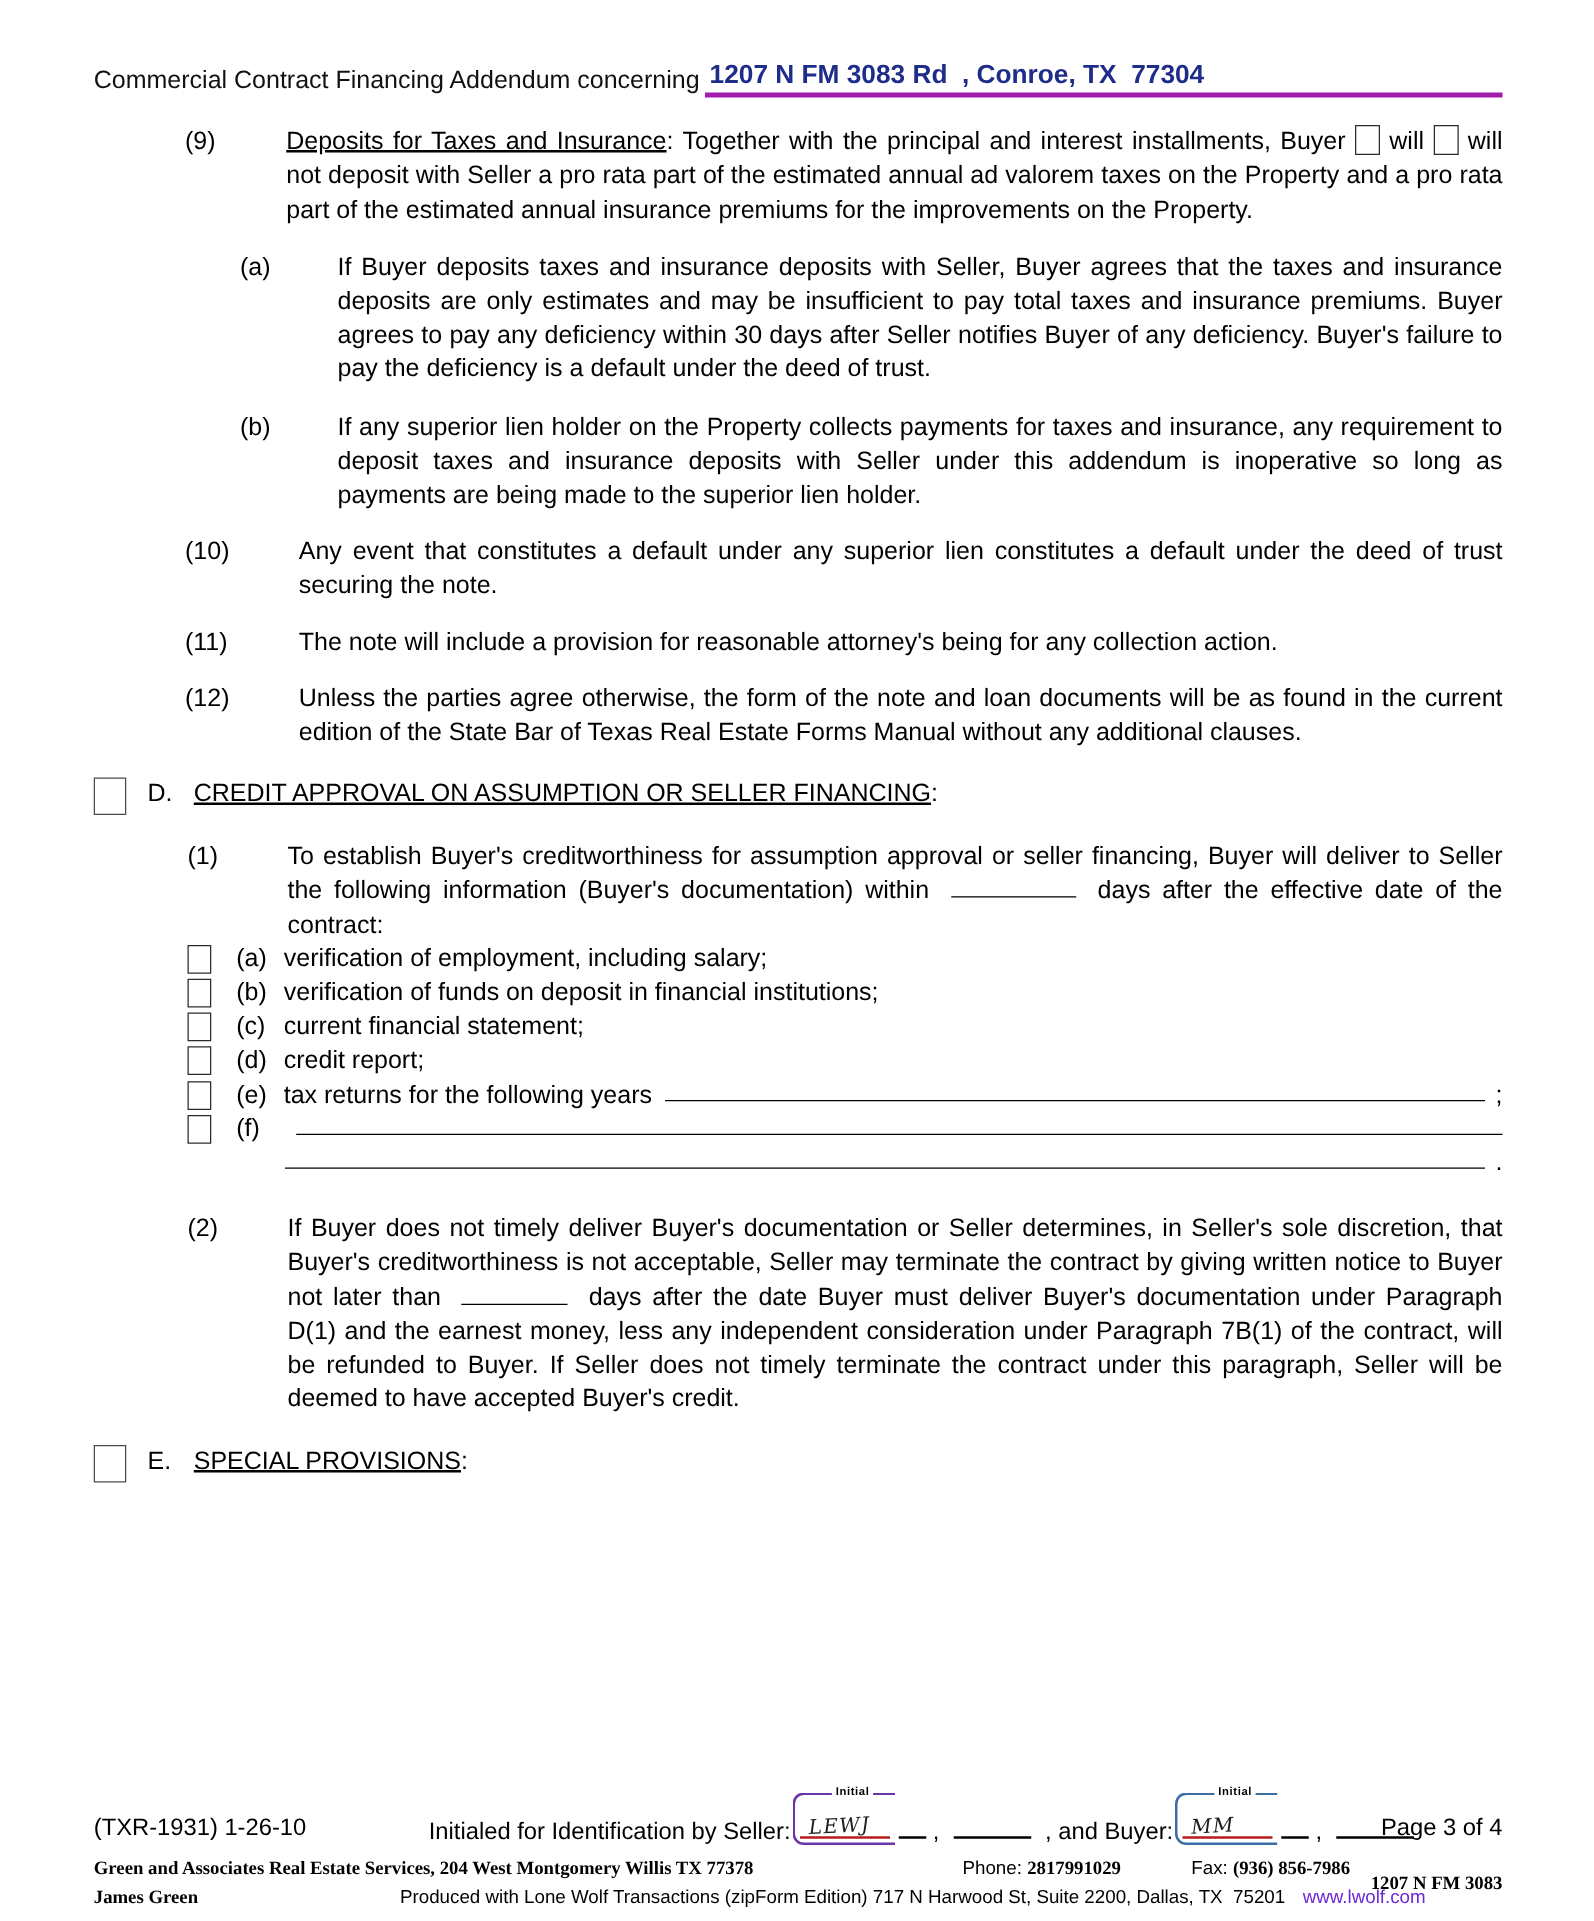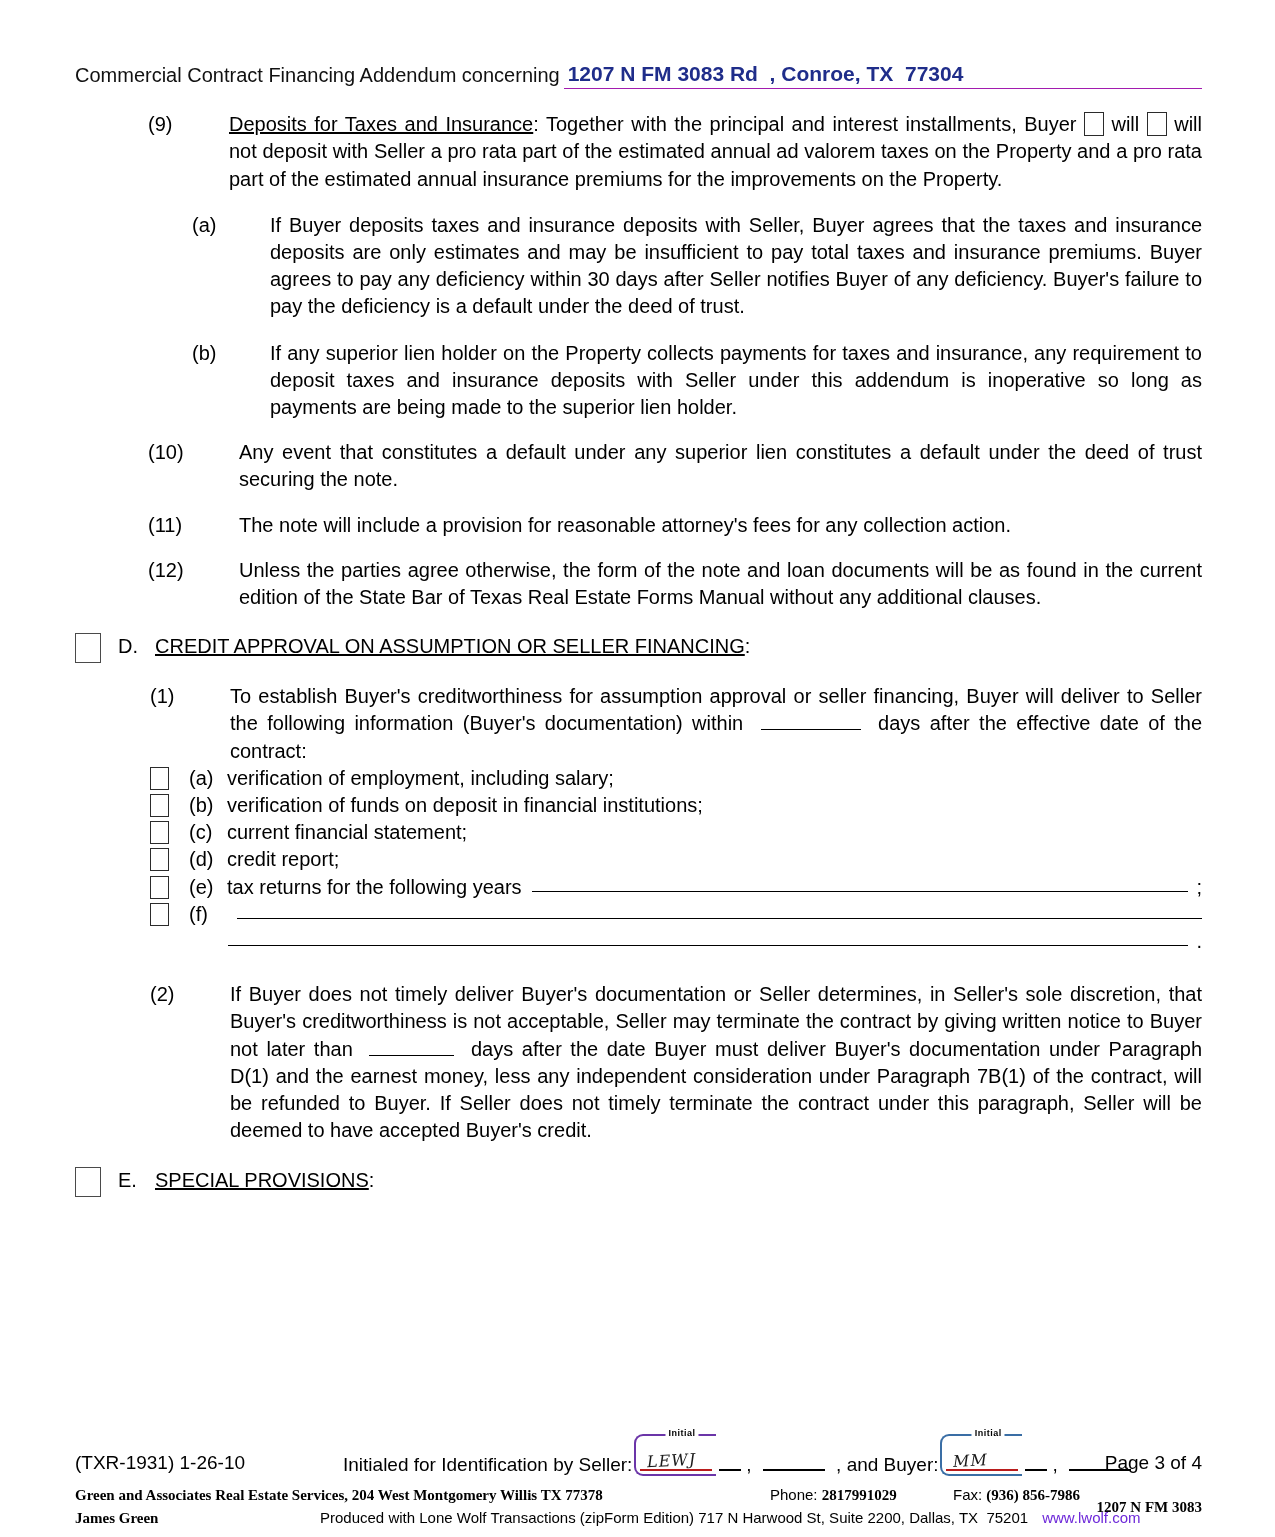--- a/index.html
+++ b/index.html
@@ -11,21 +11,21 @@
     font-family: "Liberation Sans", sans-serif;
     font-size: 20px; line-height: 27.2px;
     color:#000;
     overflow: hidden;
   }
   .content { position:absolute; left:75px; right:73px; top:46px; }
 
   
   .hdr { display:flex; align-items:flex-end; margin-bottom:22px; }
   .hdr-title { white-space:nowrap; color:#111; }
-  .hdr-addr-wrap { flex:1 1 auto; border-bottom:1px solid #a21caf; margin-left:4px;margin-top:14px; }
+  .hdr-addr-wrap { flex:1 1 auto; border-bottom:4px solid #a21caf; margin-left:4px; }
   .hdr-addr { font-weight:bold; color:#1F2D8A; font-size:21px; white-space:pre; padding-left:4px; }
 
   
   .para { display:flex; align-items:flex-start; }
   .num  { flex:0 0 auto; }
   .ptext { flex:1 1 auto; text-align:justify;margin-left:42px; }
   .w39 { width:39px; } .w36 { width:36px; } .w49 { width:49px; } .w38 { width:38px; }
   .m9   { margin-left:73px;  margin-top:0;  }
   .mab  { margin-left:117px; margin-top:19px; }
   .m10  { margin-left:73px;  margin-top:18px; }
@@ -119,21 +119,21 @@
       <div class="ptext">If any superior lien holder on the Property collects payments for taxes and insurance, any requirement to deposit taxes and insurance deposits with Seller under this addendum is inoperative so long as payments are being made to the superior lien holder.</div>
     </div>
 
     <div class="para m10">
       <span class="num w49">(10)</span>
       <div class="ptext">Any event that constitutes a default under any superior lien constitutes a default under the deed of trust securing the note.</div>
     </div>
 
     <div class="para m10">
       <span class="num w49">(11)</span>
-      <div class="ptext">The note will include a provision for reasonable attorney's fees for any collection action.</div>
+      <div class="ptext">The note will include a provision for reasonable attorney's being for any collection action.</div>
     </div>
 
     <div class="para m10">
       <span class="num w49">(12)</span>
       <div class="ptext">Unless the parties agree otherwise, the form of the note and loan documents will be as found in the current edition of the State Bar of Texas Real Estate Forms Manual without any additional clauses.</div>
     </div>
 
     <div class="sect">
       <span class="cb-lg"></span>
       <span class="letter">D.</span>

